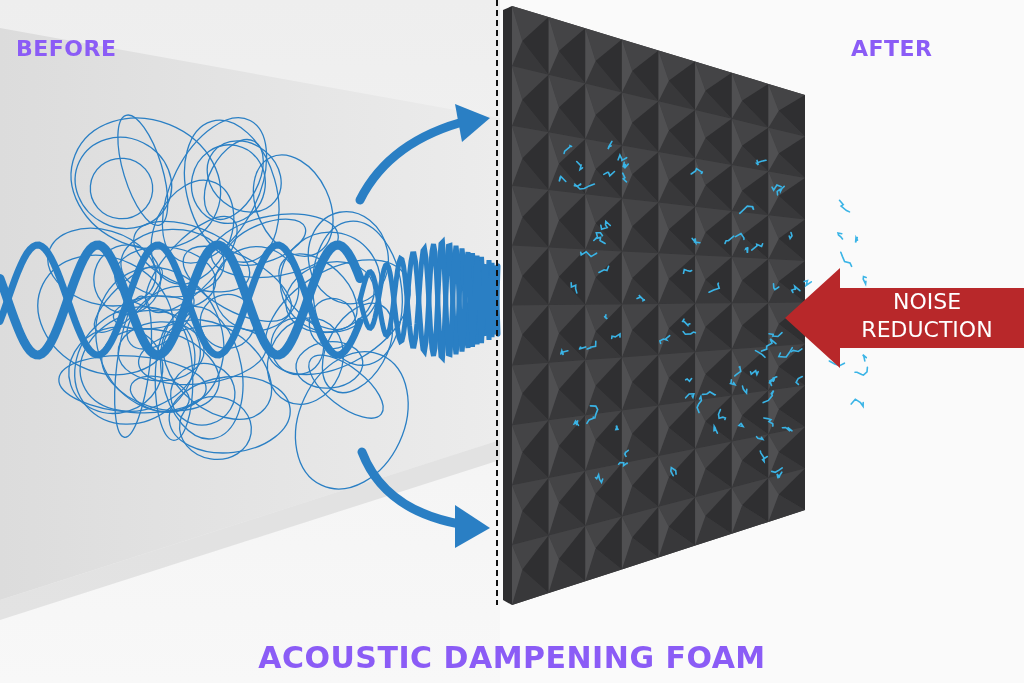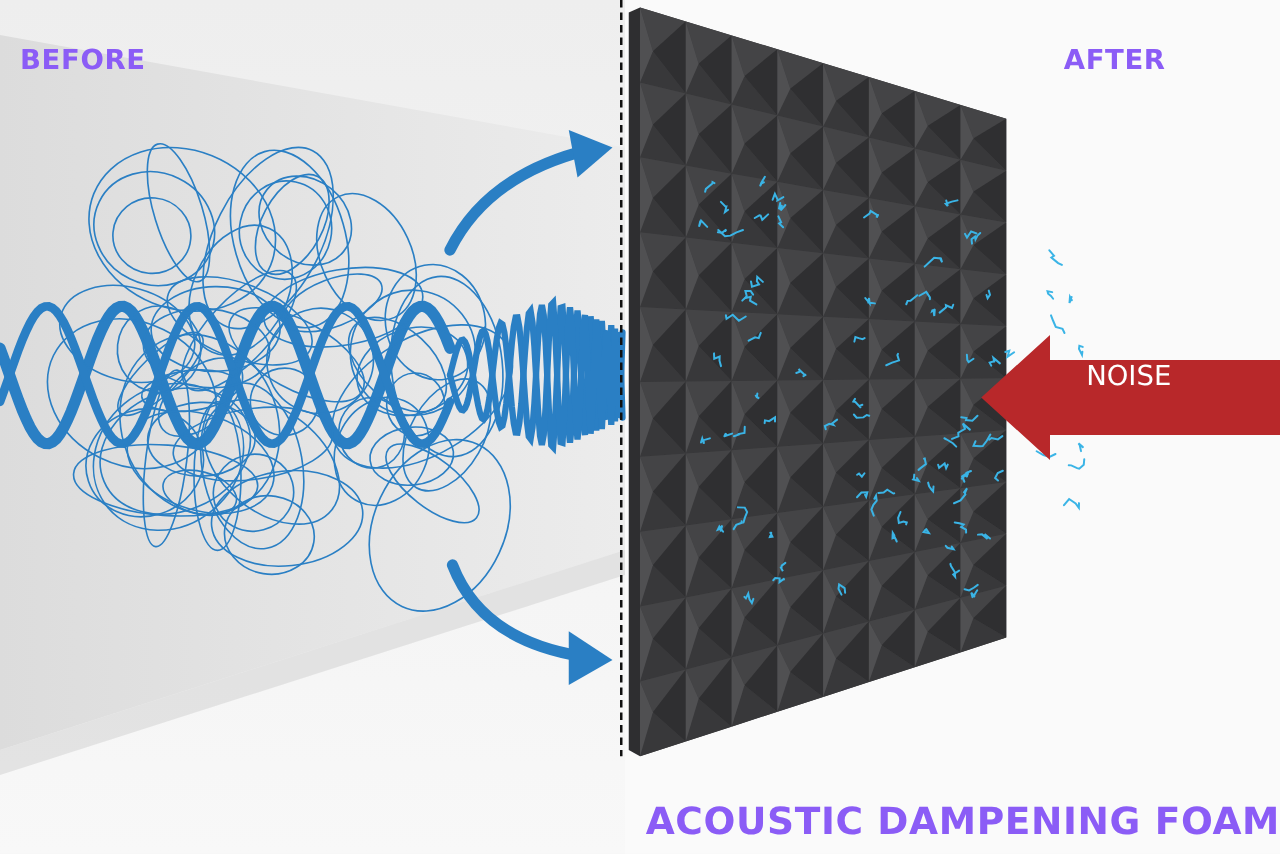--- a/index.html
+++ b/index.html
@@ -1,22 +1,22 @@
 <!DOCTYPE html>
 <html><head>
 <meta charset="utf-8">
 <style>
   html,body{margin:0;padding:0;}
   body{width:1024px;height:683px;overflow:hidden;background:#f4f4f4;font-family:"Liberation Sans",sans-serif;position:relative;}
   #stage{position:absolute;left:0;top:0;width:1024px;height:683px;}
   .lbl{position:absolute;font-family:"DejaVu Sans",sans-serif;font-weight:bold;color:#8b5cf6;letter-spacing:0.5px;}
   #before-label{left:16px;top:36px;font-size:22px;}
   #after-label{left:851px;top:36px;font-size:22px;}
-  #title-label{left:0;width:1024px;text-align:right;top:640px;font-size:30px;letter-spacing:0.5px;}
-  #noise-text{position:absolute;left:808px;top:288px;width:190px;text-align:center;color:#fff;font-family:"DejaVu Sans",sans-serif;font-size:22px;line-height:28px;}
+  #title-label{left:0;width:1024px;text-align:center;top:640px;font-size:30px;letter-spacing:0.5px;}
+  #noise-text{position:absolute;left:832px;top:288px;width:190px;text-align:center;color:#fff;font-family:"DejaVu Sans",sans-serif;font-size:22px;line-height:28px;}
 </style>
 </head>
 <body>
 
 <svg id="stage" viewBox="0 0 1024 683" xmlns="http://www.w3.org/2000/svg">
   <defs>
     <linearGradient id="floorGrad" x1="0" y1="0" x2="0" y2="1">
       <stop offset="0" stop-color="#eeeeee"></stop>
       <stop offset="1" stop-color="#f8f8f8"></stop>
     </linearGradient>
@@ -526,14 +526,15 @@
       <path d="M863.8,294.7 L864.9,298.3 L866.0,303.0 L864.4,303.3 L869.6,304.0"></path>
     </g>
 
   <polygon points="785,318 840,268 840,288 1024,288 1024,348 840,348 840,368" fill="#b8282a"></polygon>
 </svg>
 
 <div id="before-label" class="lbl">BEFORE</div>
 <div id="after-label" class="lbl">AFTER</div>
 <div id="noise-text">
   <div>NOISE</div>
+  <div>REDUCTION</div>
 </div>
 <div id="title-label" class="lbl">ACOUSTIC DAMPENING FOAM</div>
 
 </body></html>

